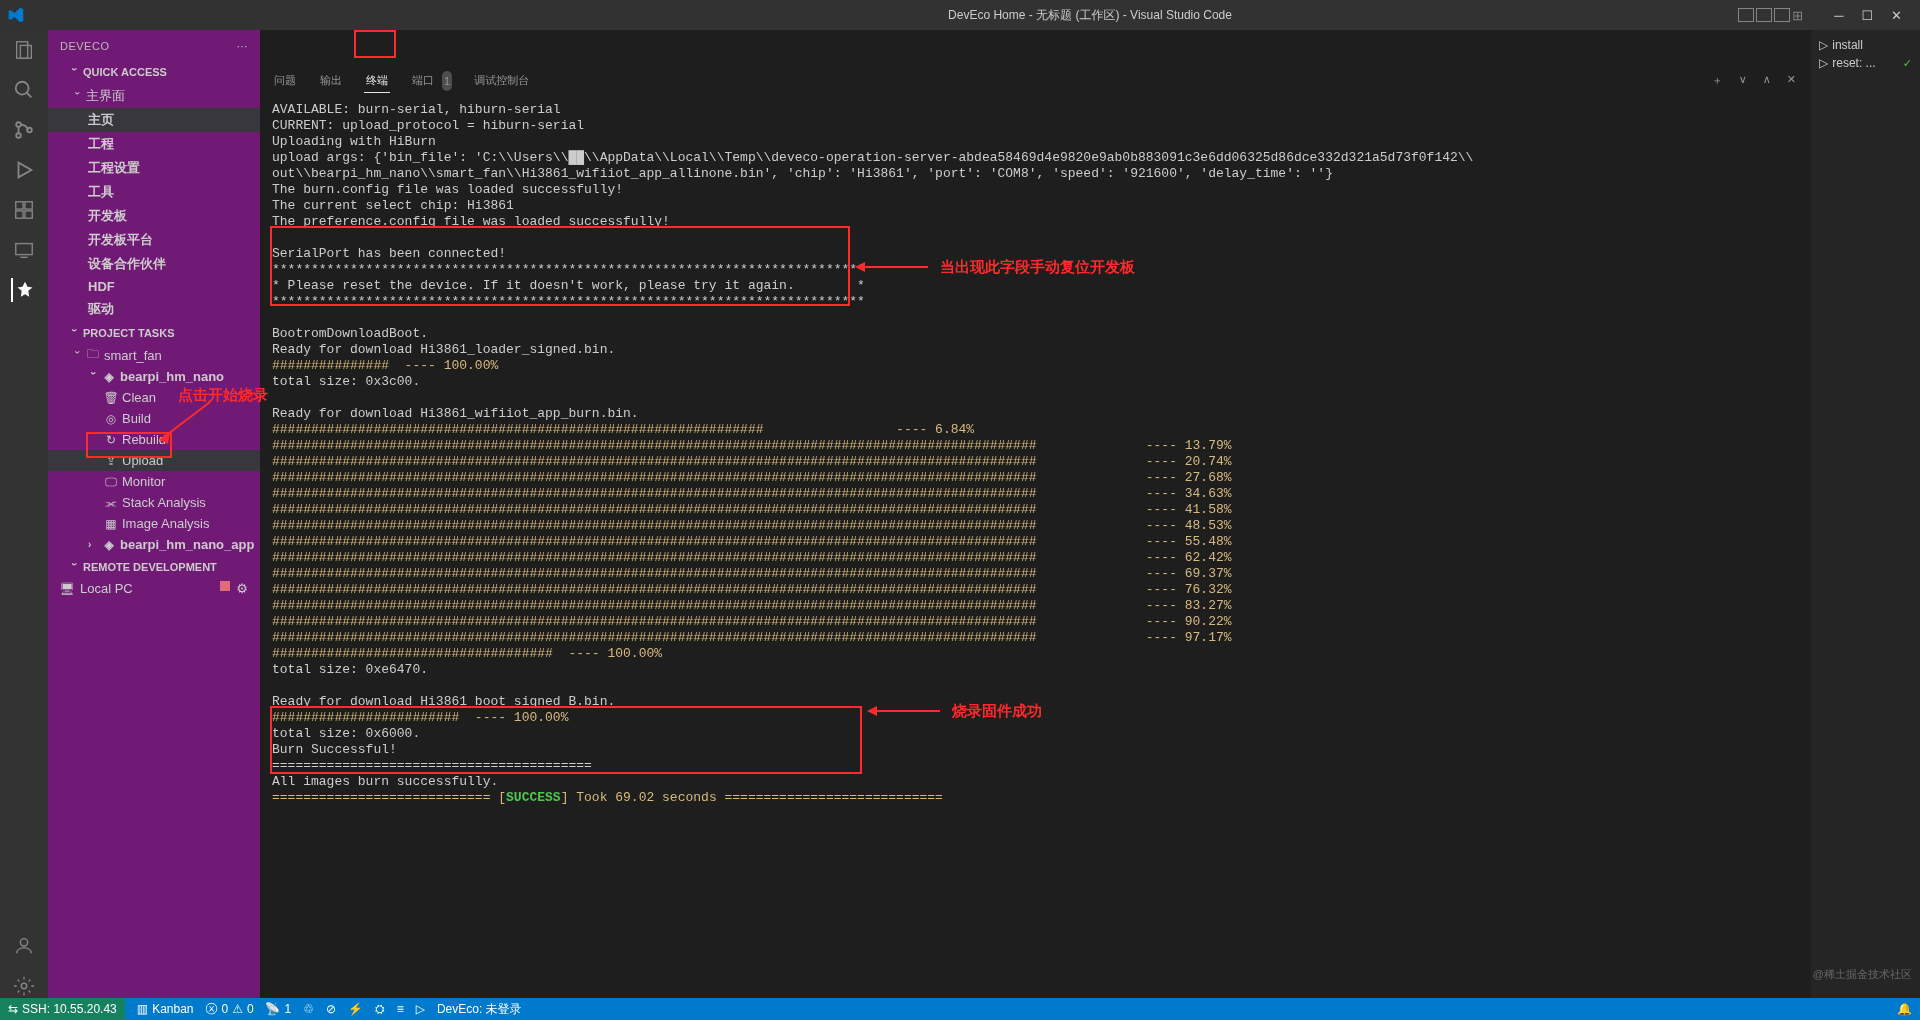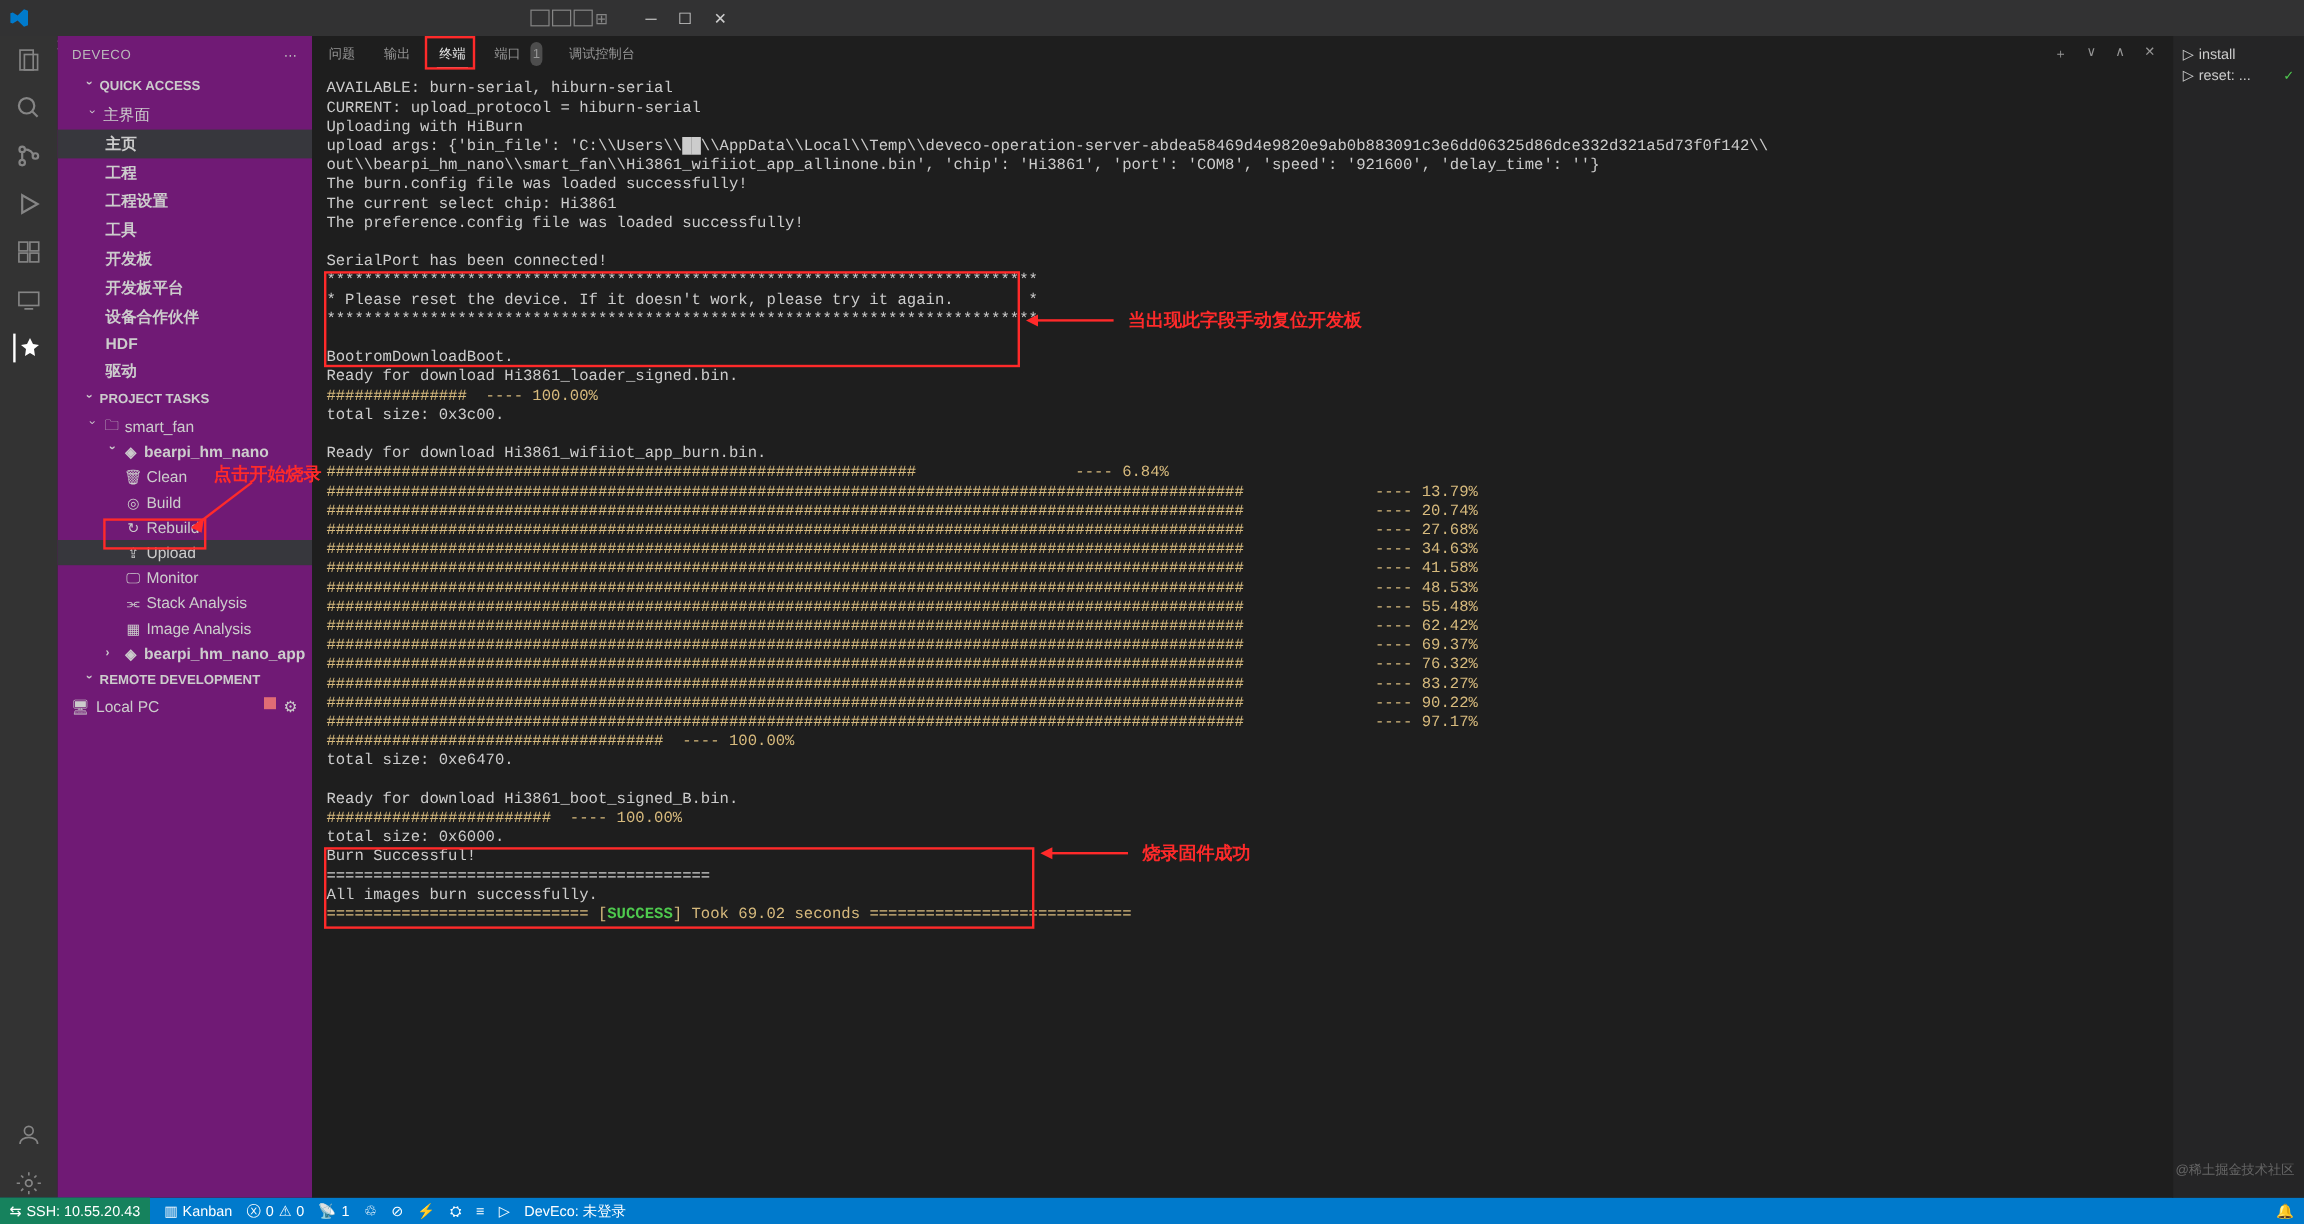--- a/index.html
+++ b/index.html
@@ -24,21 +24,21 @@
 .section-head { padding:4px 21px; display:flex; align-items:center; gap:4px; font-size:11px; font-weight:700; color:#cccccc; cursor:pointer; }
 .chev { display:inline-block; width:10px; transform:rotate(90deg); font-size:10px; }
 .chev.right { transform:rotate(0deg); }
 .tree { padding:2px 0; }
 .tree-item { display:flex; align-items:center; gap:4px; padding:3px 4px 3px 24px; font-size:13px; cursor:pointer; color:#cccccc; }
 .tree-item.selected { background:#37373d; }
 .tree-item.indent2 { padding-left:40px;font-weight:bold; }
 .tree-item.indent3 { padding-left:56px; }
 .small-icon { width:14px; height:14px; display:inline-flex; align-items:center; justify-content:center; font-size:12px; }
 .editor-area { flex:1; background:#1e1e1e; display:flex; flex-direction:column; position:relative; }
-.panel-tabs { height:30px; display:flex; align-items:center; padding:0 12px; gap:20px; border-bottom:1px solid #1e1e1e; background:#1e1e1e; }
+.panel-tabs { height:30px; display:flex; align-items:center; padding:0 12px; gap:20px; border-bottom:1px solid #1e1e1e; background:#1e1e1e;margin-top:36px; }
 .panel-tabs span { font-size:11px; color:#969696; padding:4px 2px; cursor:pointer; }
 .panel-tabs span.active { color:#e7e7e7; border-bottom:1px solid #e7e7e7; }
 .panel-tabs .right { margin-left:auto; display:flex; gap:12px; color:#cccccc; }
 .badge { background:#4d4d4d; color:#fff; border-radius:8px; padding:0px 5px; font-size:10px; margin-left:-14px; }
 .terminal { flex:1; padding:6px 12px; font-family:Consolas,"Courier New",monospace; font-size:13px; line-height:16px; color:#cccccc; overflow:hidden; white-space:pre; position:relative; }
 .term-yellow { color:#d7ba7d; }
 .term-green { color:#4ec94e; font-weight:700;text-align:center; }
 .right-panel { width:110px; background:#252526; border-left:1px solid #1e1e1e; padding:6px 4px; }
 .rp-item { display:flex; align-items:center; gap:4px; padding:2px 4px; font-size:12px; color:#cccccc; cursor:pointer; }
 .rp-item .tick { color:#4ec94e; margin-left:auto; font-size:11px; }
@@ -69,20 +69,21 @@
   <div class="menubar">
     <span>文件(F)</span>
     <span>编辑(E)</span>
     <span>选择(S)</span>
     <span>查看(V)</span>
     <span>转到(G)</span>
     <span>运行(R)</span>
     <span>终端(T)</span>
     <span>帮助(H)</span>
   </div>
+  <div class="title-center">DevEco Home - 无标题 (工作区) - Visual Studio Code</div>
   <div class="title-right">
     <div class="layout-icons">
       <span></span>
       <span></span>
       <span></span>
       <span style="border:none;color:#858585">⊞</span>
     </div>
     <div class="win-controls">
       <span>─</span>
       <span>☐</span>

